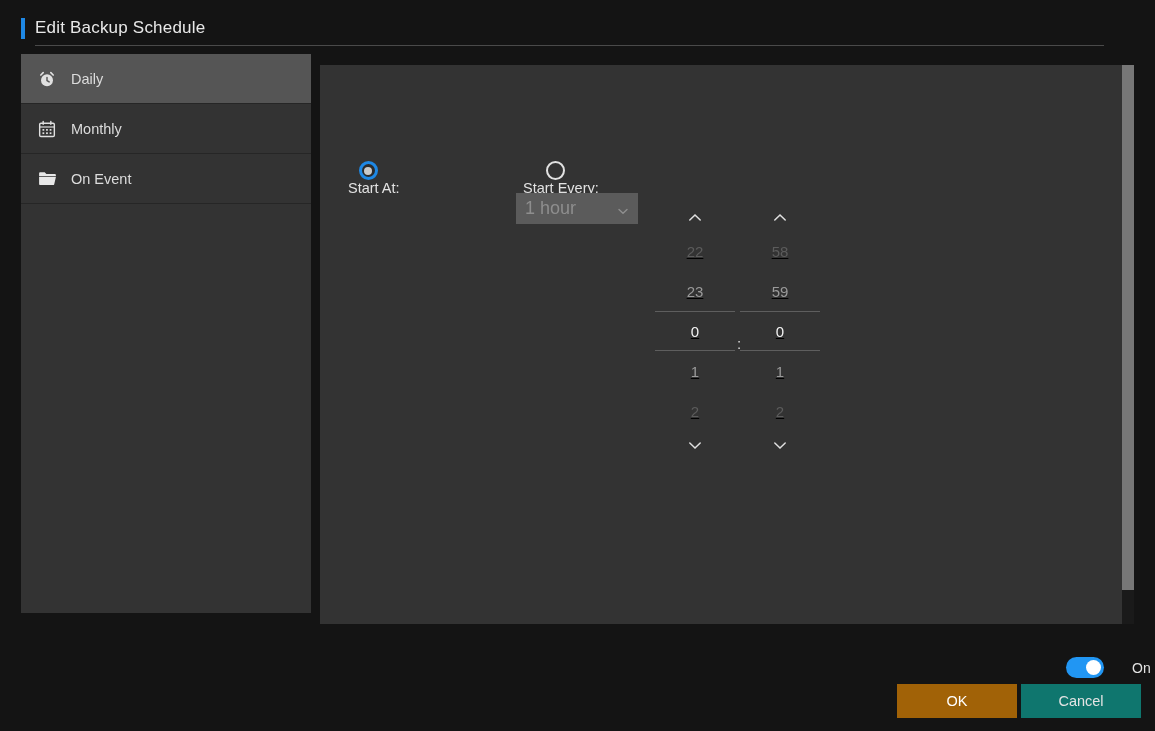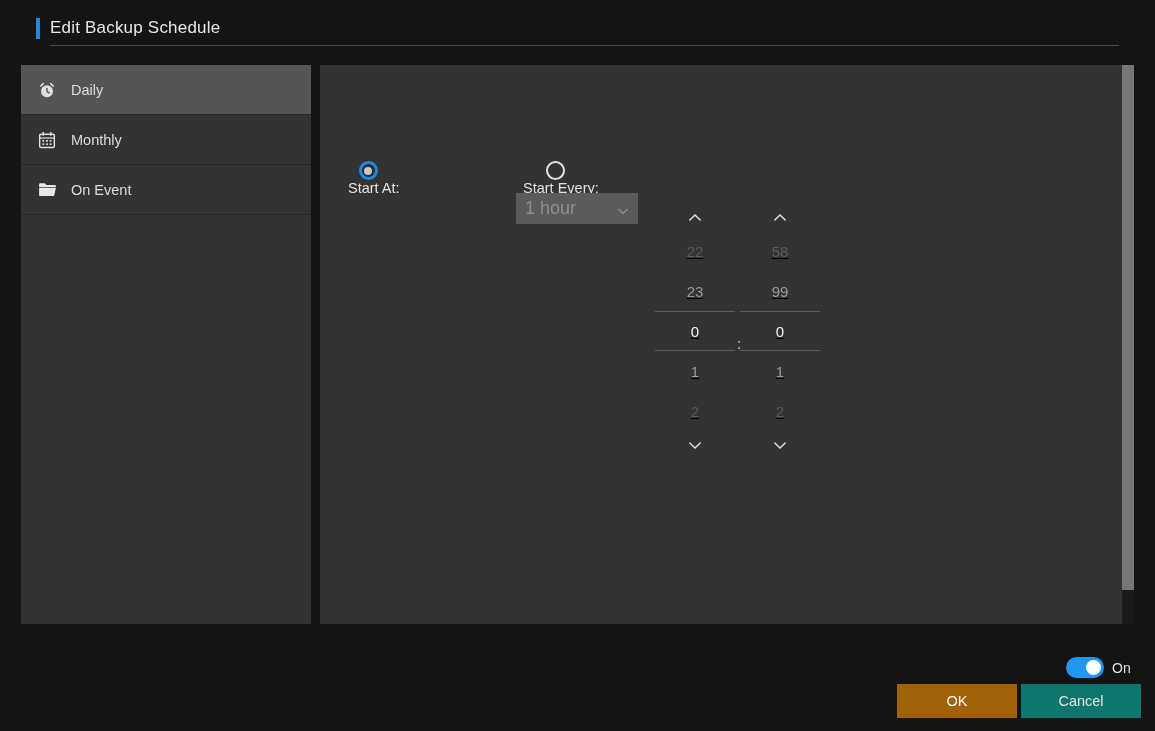--- a/index.html
+++ b/index.html
@@ -19,21 +19,20 @@
     background: #141414;
   }
 
   
   .header {
     position: absolute;
     left: 21px;
     top: 14px;
     width: 1083px;
     height: 32px;
-    margin-left: 15px;
   }
   .header-accent {
     position: absolute;
     left: 0;
     top: 4px;
     width: 4px;
     height: 21px;
     background: #1e88e5;
   }
   .header-title {
@@ -52,21 +51,21 @@
     top: 31px;
     width: 1069px;
     height: 1px;
     background: #4a4a4a;
   }
 
   
   .sidebar {
     position: absolute;
     left: 21px;
-    top: 65px;
+    top: 54px;
     width: 290px;
     height: 559px;
     background: #333333;
   }
   .side-item {
     position: relative;
     height: 50px;
     display: flex;
     align-items: center;
     padding-left: 14px;
@@ -208,20 +207,21 @@
     color: #d8d8d8;
   }
 
   
   .toggle-row {
     position: absolute;
     left: 1066px;
     top: 657px;
     display: flex;
     align-items: center;
+    gap: 20px;
   }
   .toggle {
     width: 38px;
     height: 21px;
     border-radius: 11px;
     background: #2196f3;
     position: relative;
     flex: none;
     margin-right: 8px;
     cursor: default;
@@ -349,21 +349,21 @@
     <div class="colon">:</div>
 
     <div class="spinner" id="spinner-minutes">
       <div class="spin-arrow">
         <svg width="14" height="9" viewBox="0 0 14 9" fill="none" stroke="#e0e0e0" stroke-width="1.5">
           <path d="M1.8 7 7 2 12.2 7" stroke-linecap="round"></path>
         </svg>
       </div>
       <div class="spin-list">
         <div class="spin-cell far">58</div>
-        <div class="spin-cell near">99</div>
+        <div class="spin-cell near">59</div>
         <div class="spin-cell sel">0</div>
         <div class="spin-cell near">1</div>
         <div class="spin-cell far">2</div>
       </div>
       <div class="spin-arrow">
         <svg width="14" height="9" viewBox="0 0 14 9" fill="none" stroke="#e0e0e0" stroke-width="1.5">
           <path d="M1.8 2 7 7 12.2 2" stroke-linecap="round"></path>
         </svg>
       </div>
     </div>

